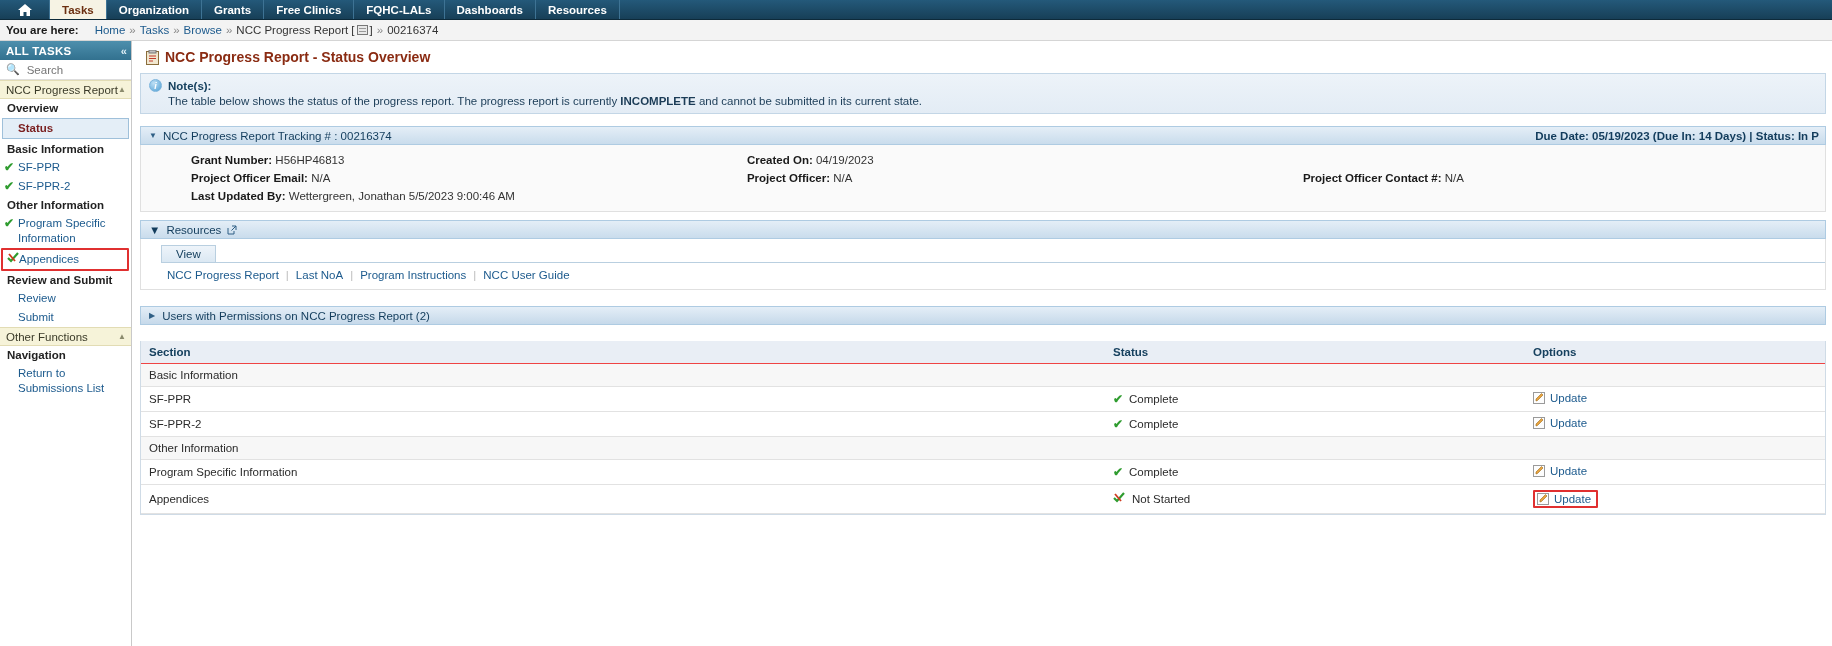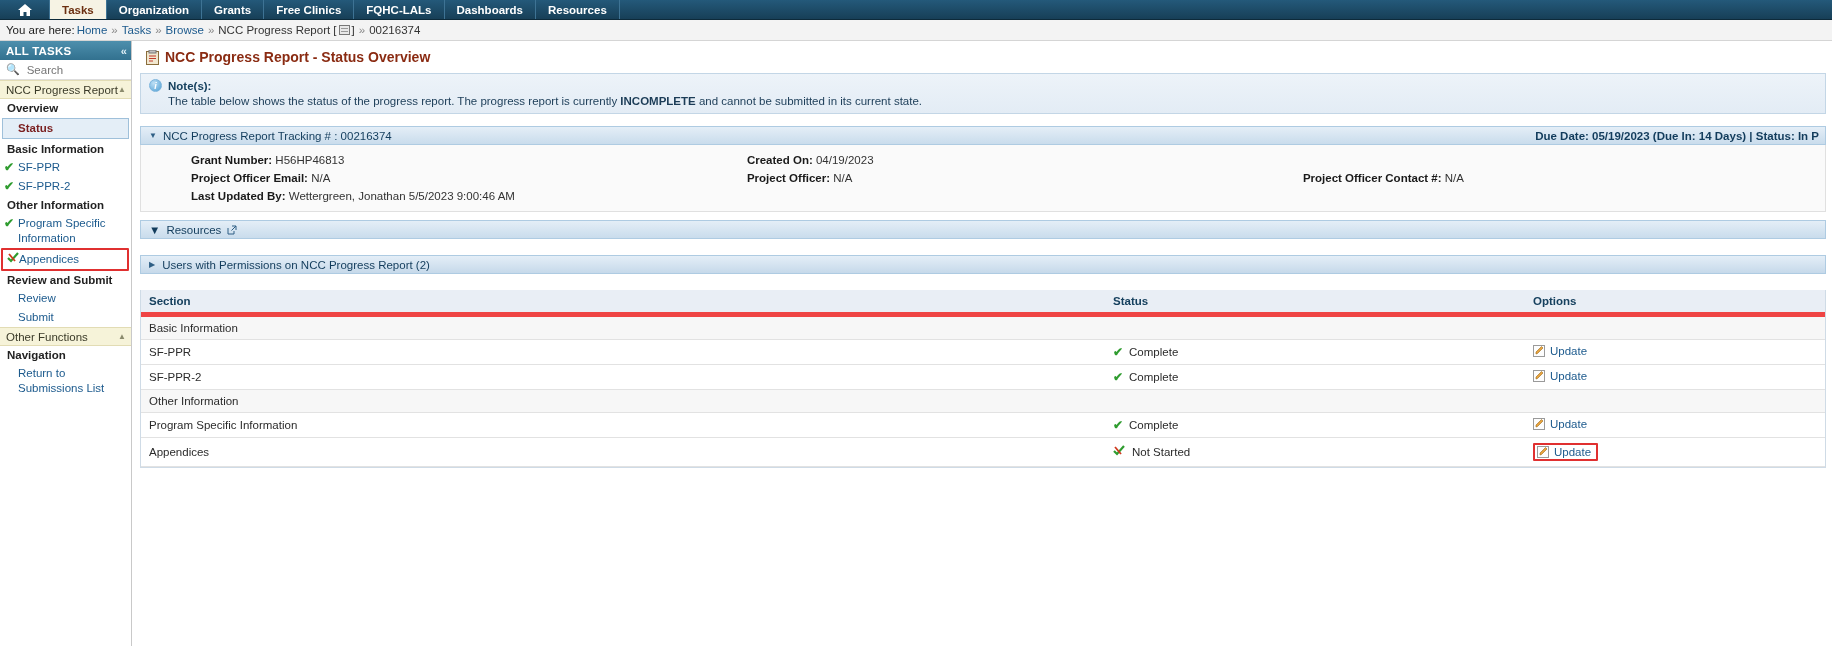--- a/index.html
+++ b/index.html
@@ -49,21 +49,21 @@
   
   .breadcrumb {
     height: 21px;
     background: #f3f3f3;
     border-bottom: 1px solid #d5d5d5;
     display: flex; align-items: center;
     padding-left: 6px;
     font-size: 11.5px;
     color: #333;
   }
-  .breadcrumb b { color:#1a1a1a; font-weight: normal; margin-right: 2px;}
+  .breadcrumb b { color:#1a1a1a; font-weight: bold; margin-right: 16px;}
   .breadcrumb a { color: #1c5a8d; text-decoration: none; cursor:pointer; }
   .breadcrumb .sep { color: #888; margin: 0 4px; }
   .bc-icon {
     display:inline-block; width:11px; height:10px;
     border:1px solid #777; background:#e8e8e8;
     vertical-align:-1px; margin:0 2px;
     position: relative;
   }
   .bc-icon::before{
     content:""; position:absolute; left:1px; right:1px; top:2px; height:1px;
@@ -257,21 +257,21 @@
     padding-left: 8px;
     color:#123c5c; font-size:11.5px;
   }
   table.status { width:100%; border-collapse: collapse; font-size:11.5px; }
   table.status th {
     background: #e9eef5;
     text-align:left;
     font-weight:bold;
     color:#16405e;
     padding: 5px 0 5px 8px;
-    border-bottom: 5px solid #ef4444;
+    border-bottom: 1px solid #ef4444;
     margin-left: 14px;
   }
   table.status td {
     padding: 5px 0 5px 8px;
     border-bottom: 1px solid #e2e2e2;
     color:#2b2b2b;
   }
   table.status tr.group td {
     background: #f7f7f7;
     color:#2b2b2b;
@@ -418,20 +418,26 @@
         </div>
 
       <div class="res-head">
         <span class="tri">▼</span>
         <span>Resources</span>
         <svg width="10" height="10" viewBox="0 0 10 10">
           <path d="M1 3 v6 h6 V6" fill="none" stroke="#2f5f85"></path>
           <path d="M5 1 h4 v4" fill="none" stroke="#2f5f85"></path>
           <path d="M9 1 L4.5 5.5" stroke="#2f5f85"></path>
         </svg>
+      </div>
+      <div class="res-body">
+        <div class="tabstrip">
+          <div class="tab-view">View</div>
+        </div>
+        <div class="res-links" id="res-links"><a>NCC Progress Report</a><span class="div">|</span><a>Last NoA</a><span class="div">|</span><a>Program Instructions</a><span class="div">|</span><a>NCC User Guide</a></div>
       </div>
     </div>
 
     <div class="collapsed-bar">
       <span class="tri-r">▶</span>
       <span>Users with Permissions on NCC Progress Report (2)</span>
     </div>
 
     <div class="table-wrap">
       <table class="status">

